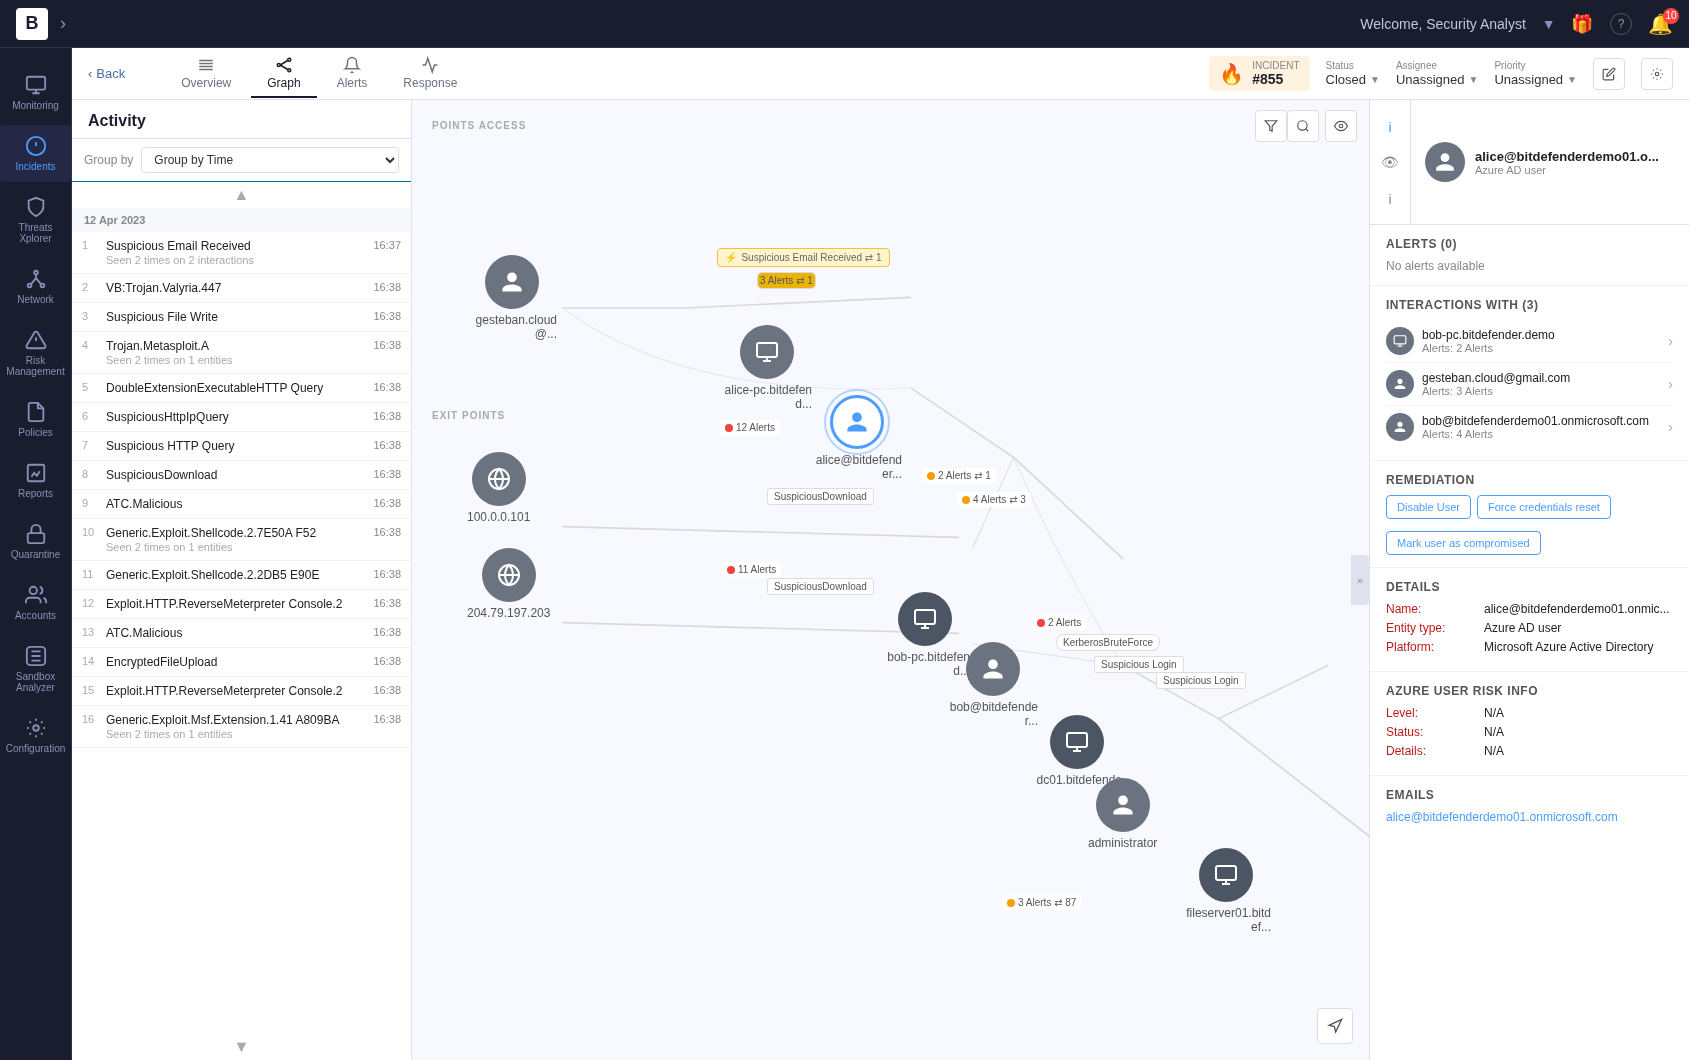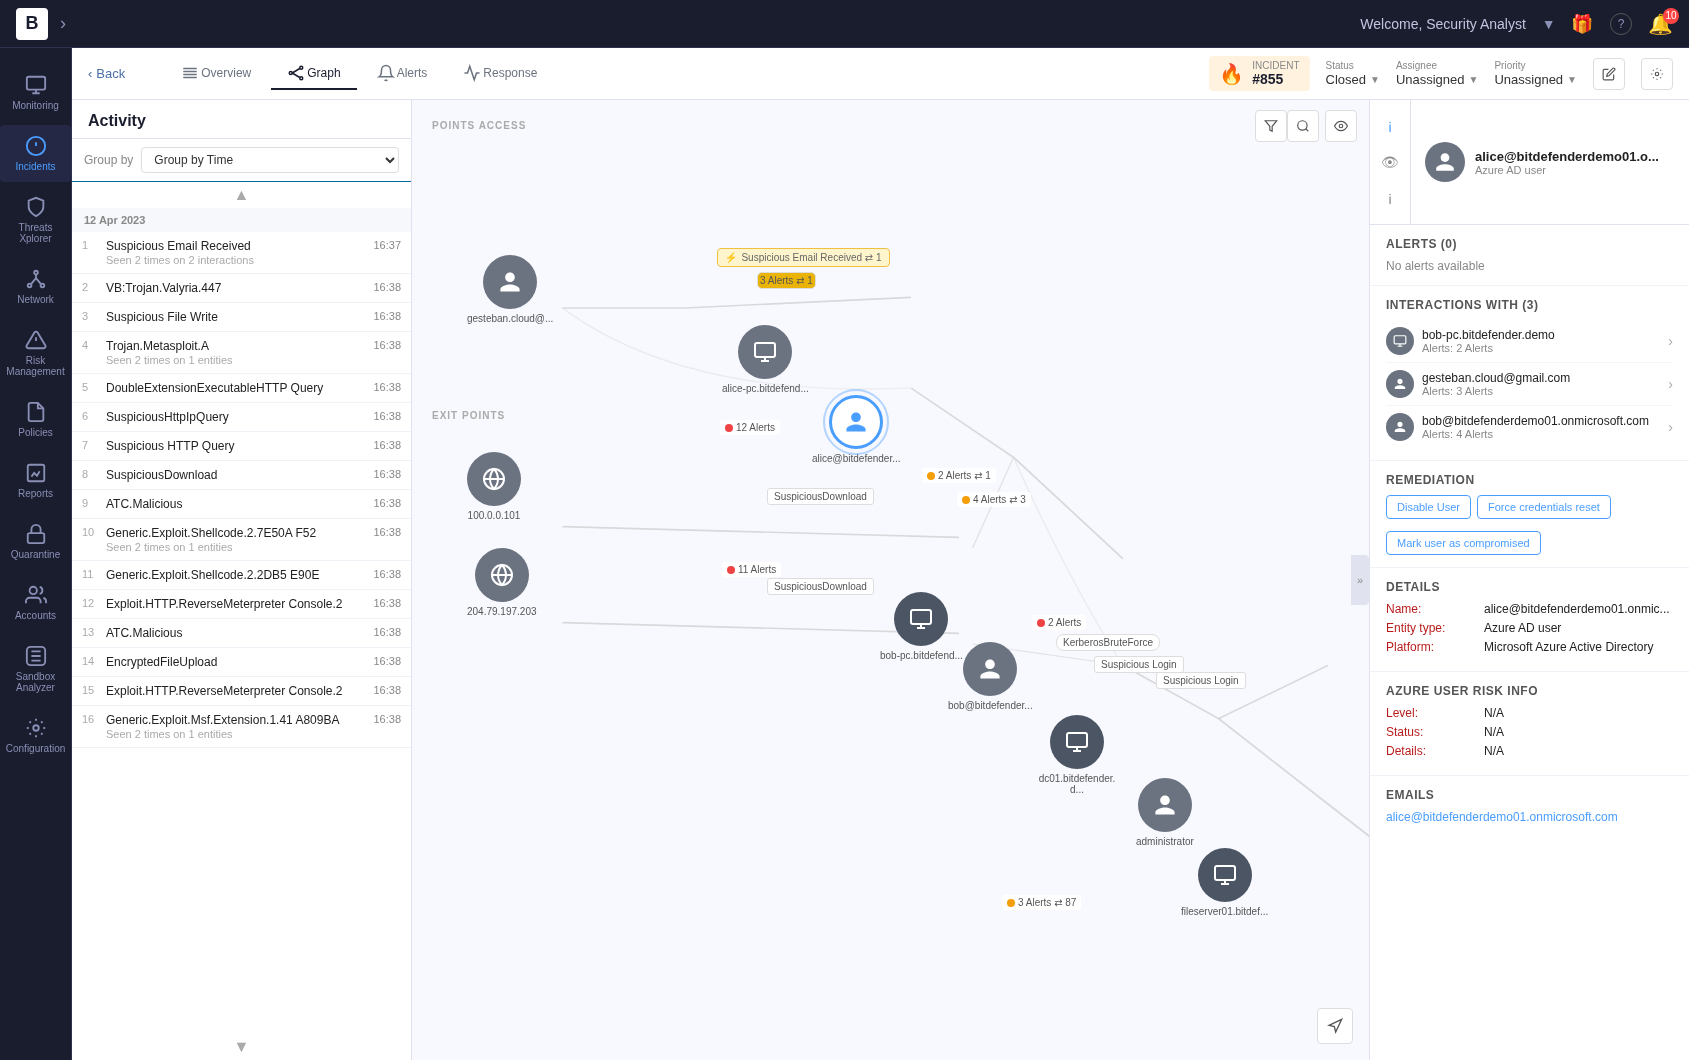--- a/index.html
+++ b/index.html
@@ -67,21 +67,21 @@
       align-items: center;
       padding: 0 16px;
       border-bottom: 1px solid #e0e3ef;
       gap: 24px;
       flex-shrink: 0;
     }
     .back-btn { display: flex; align-items: center; gap: 4px; color: #4a6fa5; font-size: 13px; cursor: pointer; }
     .nav-tabs { display: flex; gap: 4px; margin-left: 16px; }
     .nav-tab {
       display: flex;
-      flex-direction: row;
+      flex-direction: column;
       align-items: center;
       gap: 2px;
       padding: 6px 16px;
       cursor: pointer;
       color: #6b7280;
       font-size: 12px;
       border-bottom: 2px solid transparent;
     }
     .nav-tab.active { color: #1a1d2e; border-bottom: 2px solid #1a1d2e; }
     .nav-tab svg { width: 18px; height: 18px; }
@@ -241,21 +241,21 @@
       height: 54px;
       border-radius: 50%;
       display: flex;
       align-items: center;
       justify-content: center;
       font-size: 22px;
     }
     .node-circle.gray { background: #6b7280; color: #fff; }
     .node-circle.blue-outline { background: #fff; border: 3px solid #4a9eff; color: #4a9eff; }
     .node-circle.dark-gray { background: #4b5563; color: #fff; }
-    .node-label { font-size: 10px; color: #555; max-width: 90px; text-align: center; word-break: break-all; }
+    .node-label { font-size: 12px; color: #555; max-width: 90px; text-align: right; word-break: break-all; }
 
     .alert-float {
       position: absolute;
       display: flex;
       align-items: center;
       gap: 3px;
       font-size: 10px;
       color: #555;
       background: rgba(255,255,255,0.9);
       padding: 2px 5px;
@@ -856,21 +856,21 @@
         <div class="node" style="left:620px;top:615px;">
           <div class="node-circle dark-gray">
             <svg width="24" height="24" viewBox="0 0 24 24" fill="none" stroke="white" stroke-width="2">
                 <rect x="2" y="3" width="20" height="14" rx="2"></rect>
                 <path d="M8 21h8M12 17v4"></path>
               </svg>
           </div>
           <span class="node-label">dc01.bitdefender.d...</span>
         </div>
 
-        <div class="node" style="left:724px;top:678px;">
+        <div class="node" style="left:676px;top:678px;">
           <div class="node-circle gray">
             <svg width="24" height="24" viewBox="0 0 24 24" fill="white">
                 <path d="M12 12c2.7 0 4.8-2.1 4.8-4.8S14.7 2.4 12 2.4 7.2 4.5 7.2 7.2 9.3 12 12 12zm0 2.4c-3.2 0-9.6 1.6-9.6 4.8v2.4h19.2v-2.4c0-3.2-6.4-4.8-9.6-4.8z"></path>
               </svg>
           </div>
           <span class="node-label">administrator</span>
         </div>
 
         <div class="node" style="left:769px;top:748px;">
           <div class="node-circle dark-gray">

